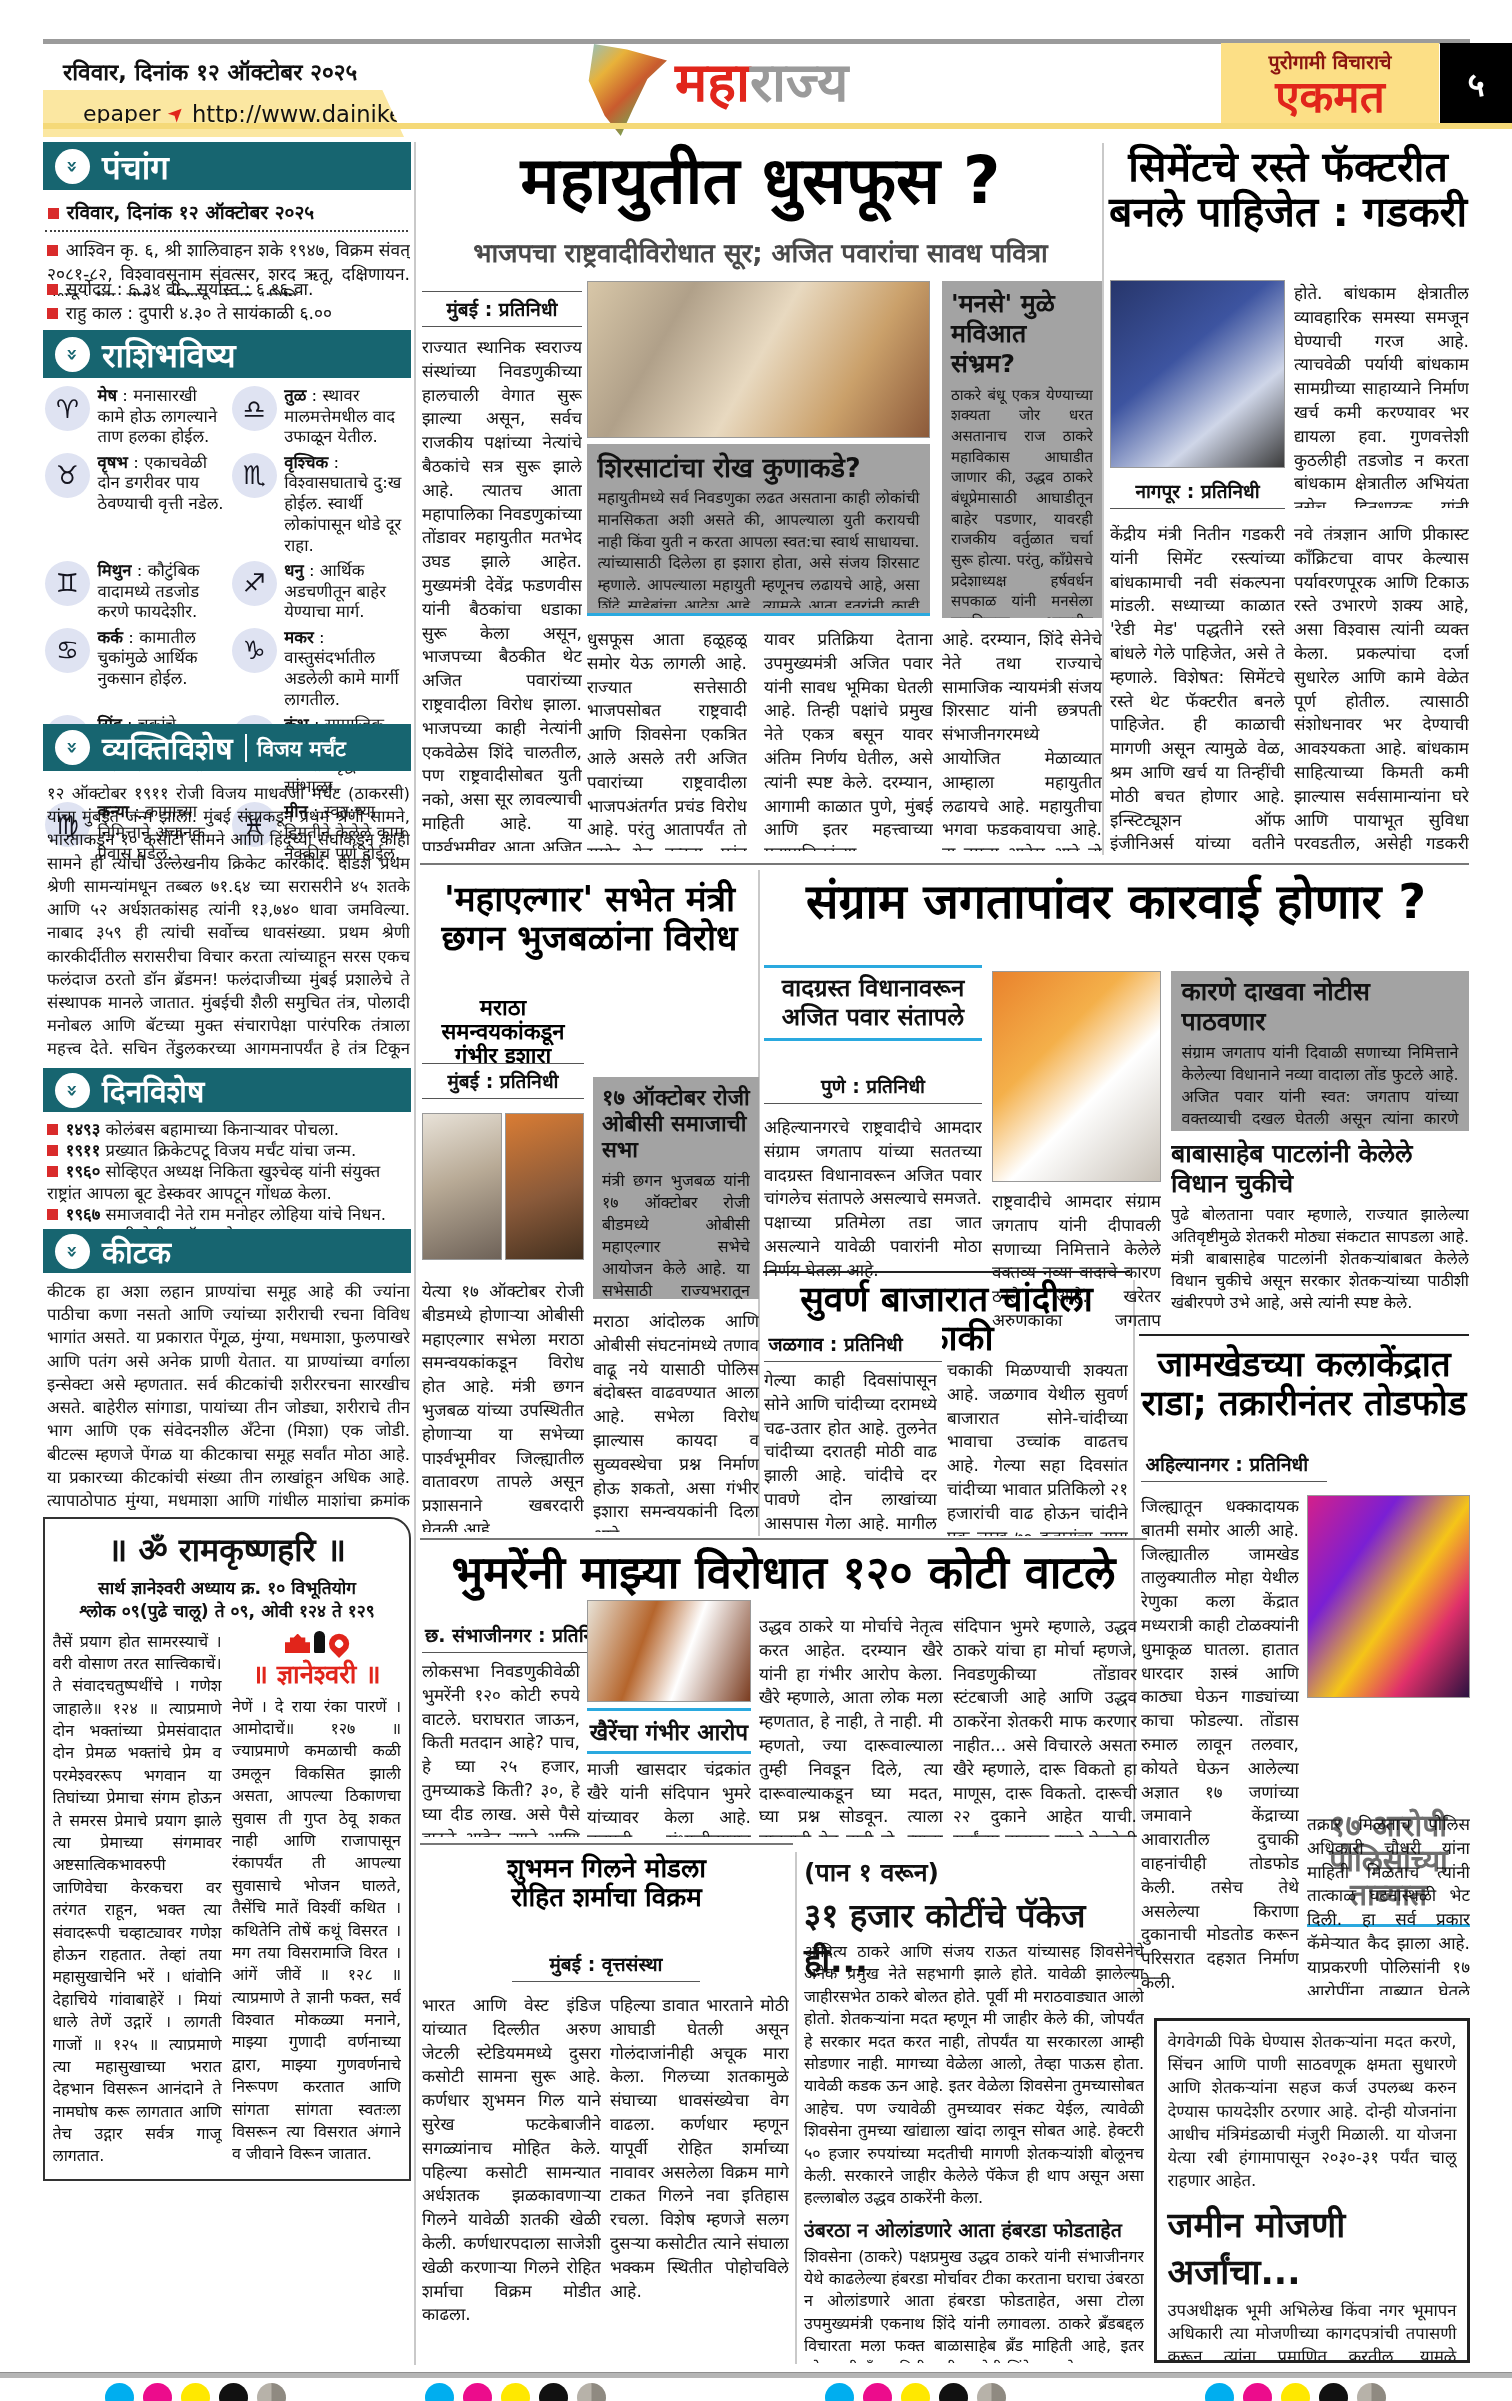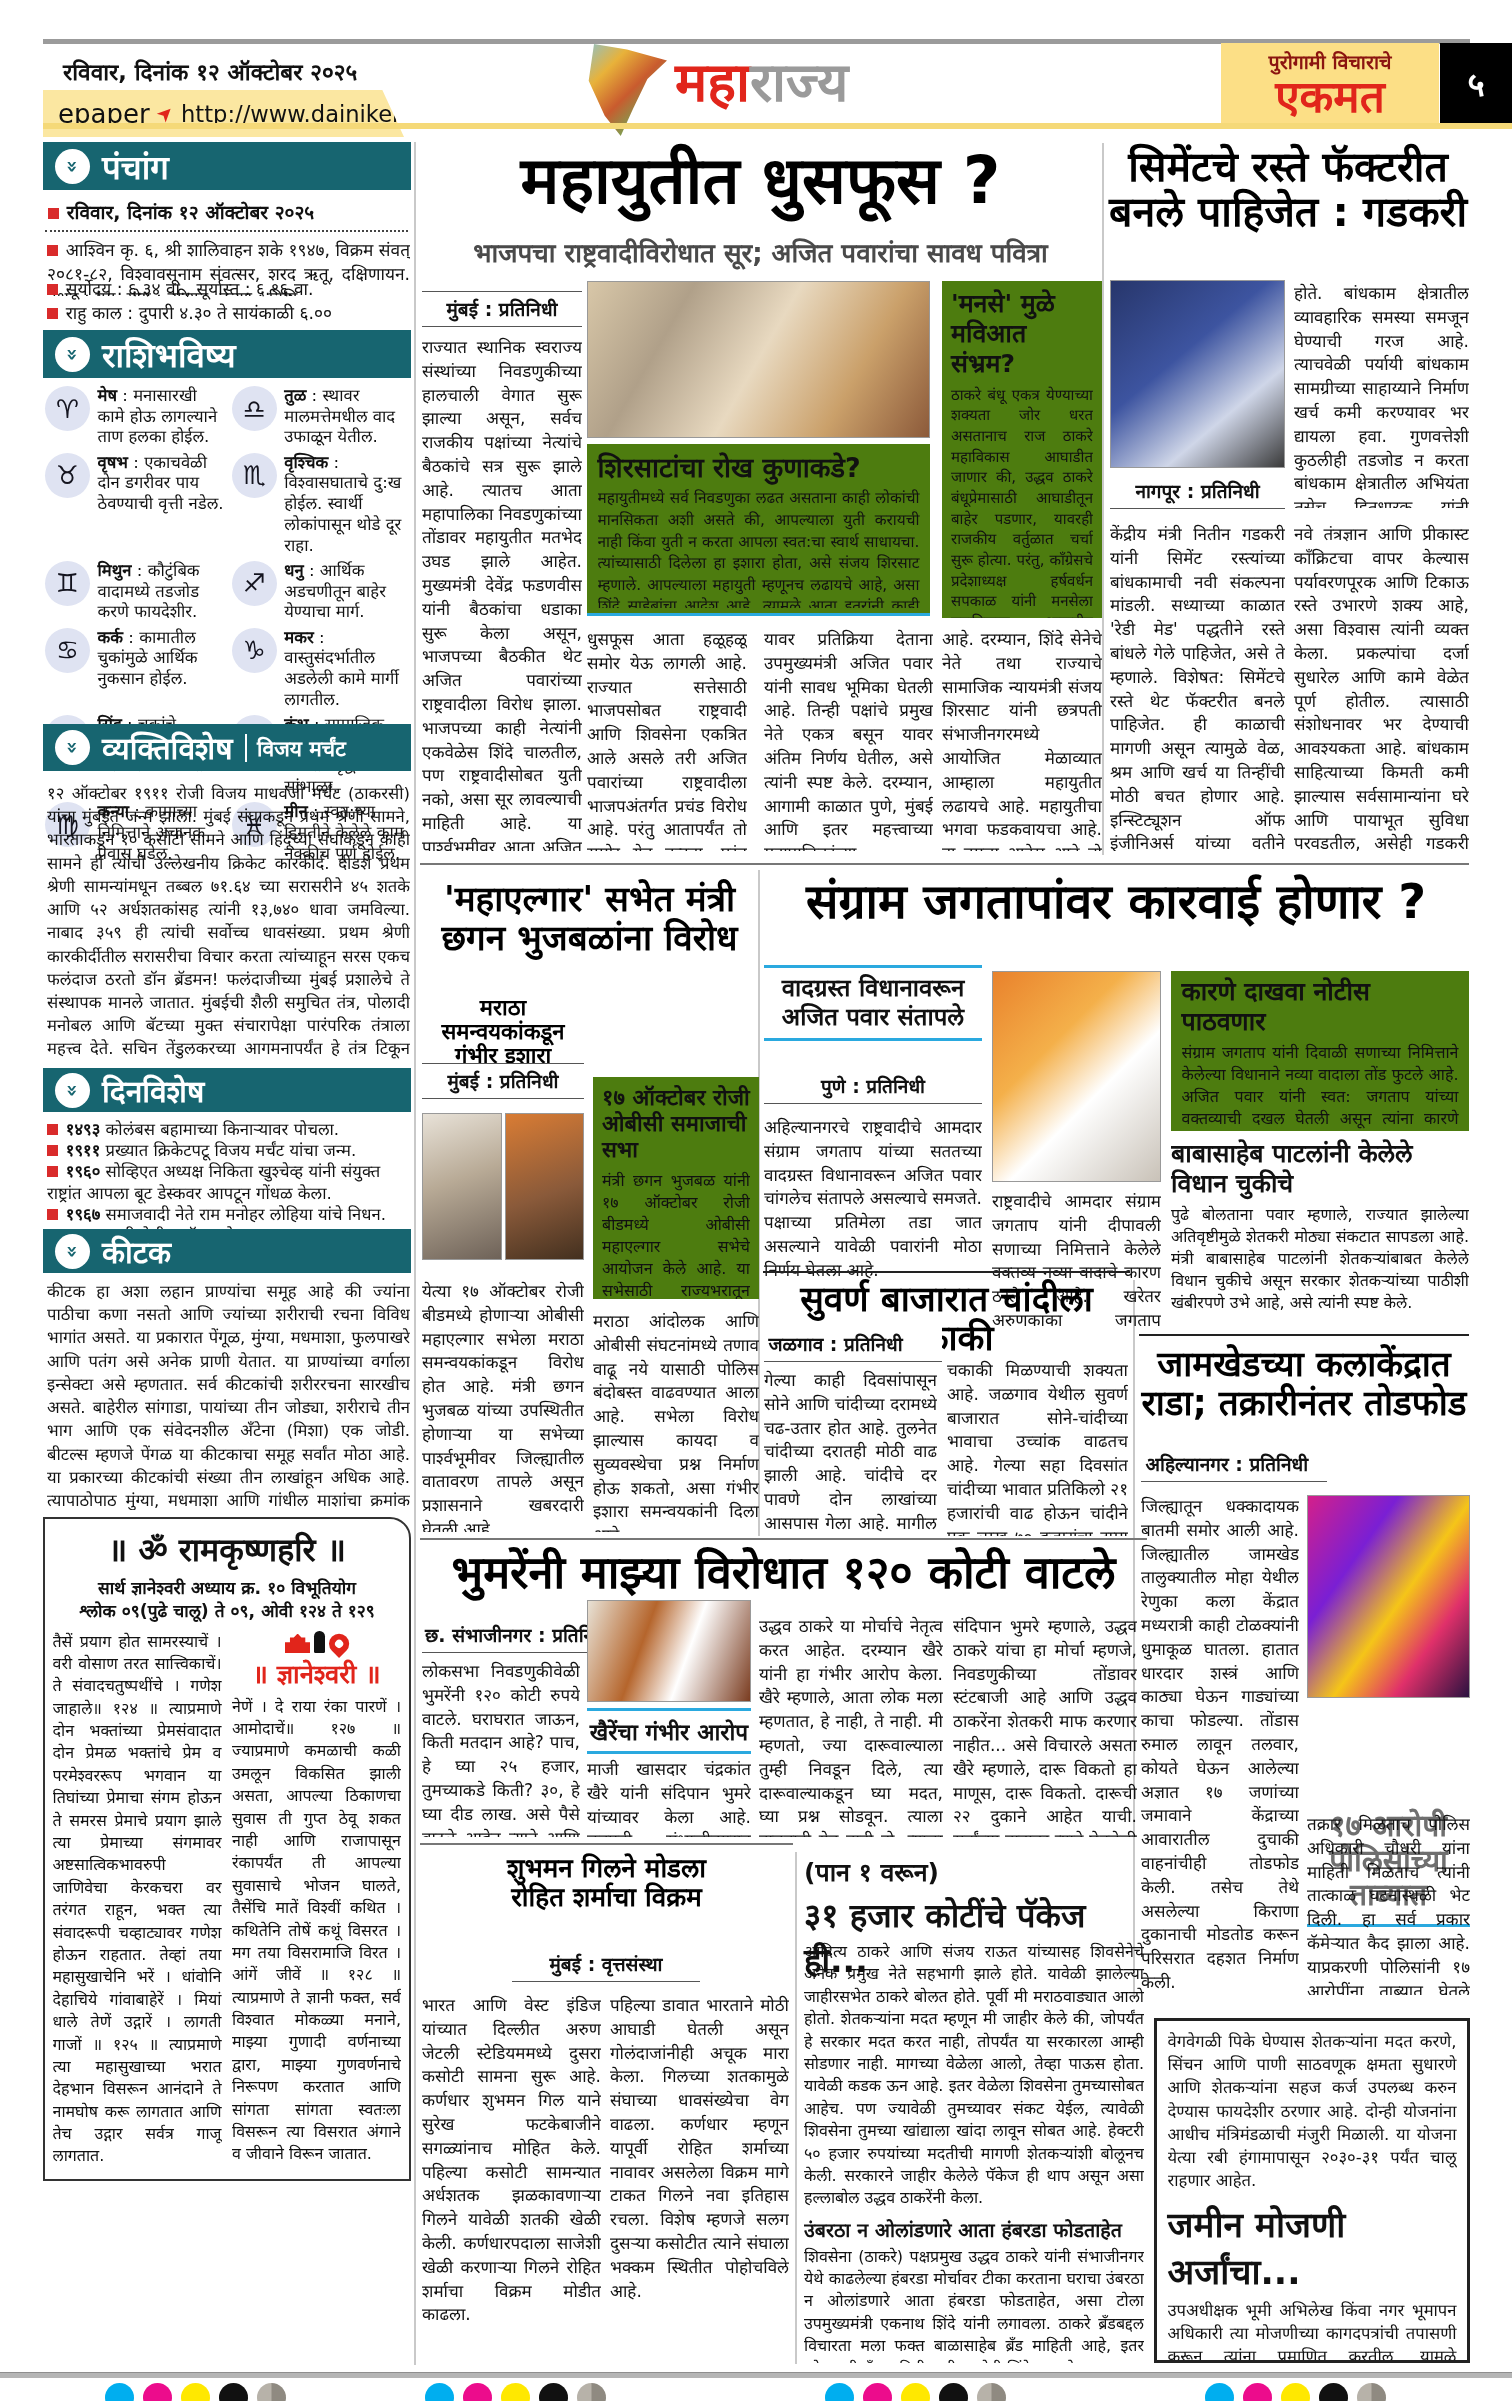--- a/index.html
+++ b/index.html
@@ -8,21 +8,21 @@
   .abs{position:absolute;}
   .band{background:#176570;color:#fff;display:flex;align-items:center;gap:12px;padding:0 12px;box-sizing:border-box;}
   .band .t{font-weight:800;font-size:33px;}
   .band .sub{font-weight:600;font-size:21px;border-left:2.3px solid #fff;padding-left:10.5px;}
   .chev{width:35px;height:35px;min-width:35px;border-radius:50%;background:#fff;color:#176570;display:flex;align-items:center;justify-content:center;font-weight:900;font-size:19.6px;transform:rotate(90deg);}
   .bullet{display:inline-block;width:11.3px;height:11.3px;background:#d92b2b;margin-right:7.5px;}
   .hl{font-weight:800;color:#000;text-align:center;line-height:1.1;}
   .byline{font-weight:700;text-align:center;border-top:1.5px solid #555;border-bottom:1.5px solid #555;padding:3.8px 0;font-size:19px;background:#fff;}
   .col{font-size:17px;line-height:1.4;text-align:justify;overflow:hidden;}
   .small{font-size:16px;line-height:1.38;text-align:justify;overflow:hidden;}
-  .graybox{background:#4d7c0f;box-sizing:border-box;}
+  .graybox{background:#a3a3a3;box-sizing:border-box;}
   .vsep{position:absolute;width:1.5px;background:#c9c9c9;}
   .hrule{position:absolute;height:2.3px;background:#222;}
   .dot{width:29px;height:29px;border-radius:50%;display:inline-block;margin-right:9px;}
   .photo{box-sizing:border-box;border:0.8px solid #999;}
   .capgray{color:#6f6f6f;font-weight:800;text-align:center;line-height:1.15;}
   .dotted{border-top:2.3px dotted #444;}
   .zitem{display:flex;gap:7.5px;align-items:flex-start;}
   .zicon{width:45px;height:45px;min-width:45px;border-radius:50%;background:#dfe3f2;color:#14141f;display:flex;align-items:center;justify-content:center;font-size:25.6px;}
   .ztext{font-size:16.6px;line-height:1.25;}
   .ztext b{font-weight:800;}
@@ -34,21 +34,21 @@
   .figure{width:10.5px;height:22.6px;background:#111;border-radius:5.3px 5.3px 1.5px 1.5px;display:inline-block;}
 </style>
 </head>
 <body>
 
 <div id="page">
 
   <div class="abs" style="left:43px;top:39px;width:1427px;height:4.5px;background:#9b9b9b;"></div>
   <div class="abs" style="left:63px;top:56px;font-size:22.6px;font-weight:700;">रविवार, दिनांक १२ ऑक्टोबर २०२५</div>
   <div class="abs ribbon" style="left:43px;top:90px;width:361px;height:47px;">
-    <span style="font-size:26px;">epaper</span>
+    <span style="font-size:22px;margin-left:25px;">epaper</span>
     <span style="color:#e1251b;font-size:19.6px;transform:rotate(-45deg);display:inline-block;">➤</span>
     <span style="font-size:22.6px;">http://www.dainikekmat.com</span>
   </div>
 
   <div class="abs" style="left:578px;top:44px;width:89px;height:92px;background:linear-gradient(135deg,#7ec3e0 0%,#e8b23a 30%,#c95b2e 55%,#6fae58 80%,#3b6fb5 100%);clip-path:polygon(18% 0,55% 6%,100% 18%,78% 38%,62% 70%,48% 100%,30% 78%,12% 40%);"></div>
   <div class="abs" style="left:675px;top:56px;font-weight:800;font-size:54px;line-height:1;">
     <span style="color:#e1251b;">महा</span><span style="color:#9a9a9a;">राज्य</span>
   </div>
 
   <div class="abs" style="left:1221px;top:43px;width:218px;height:80px;background:#fcdf86;text-align:center;box-sizing:border-box;padding-top:4.5px;">

